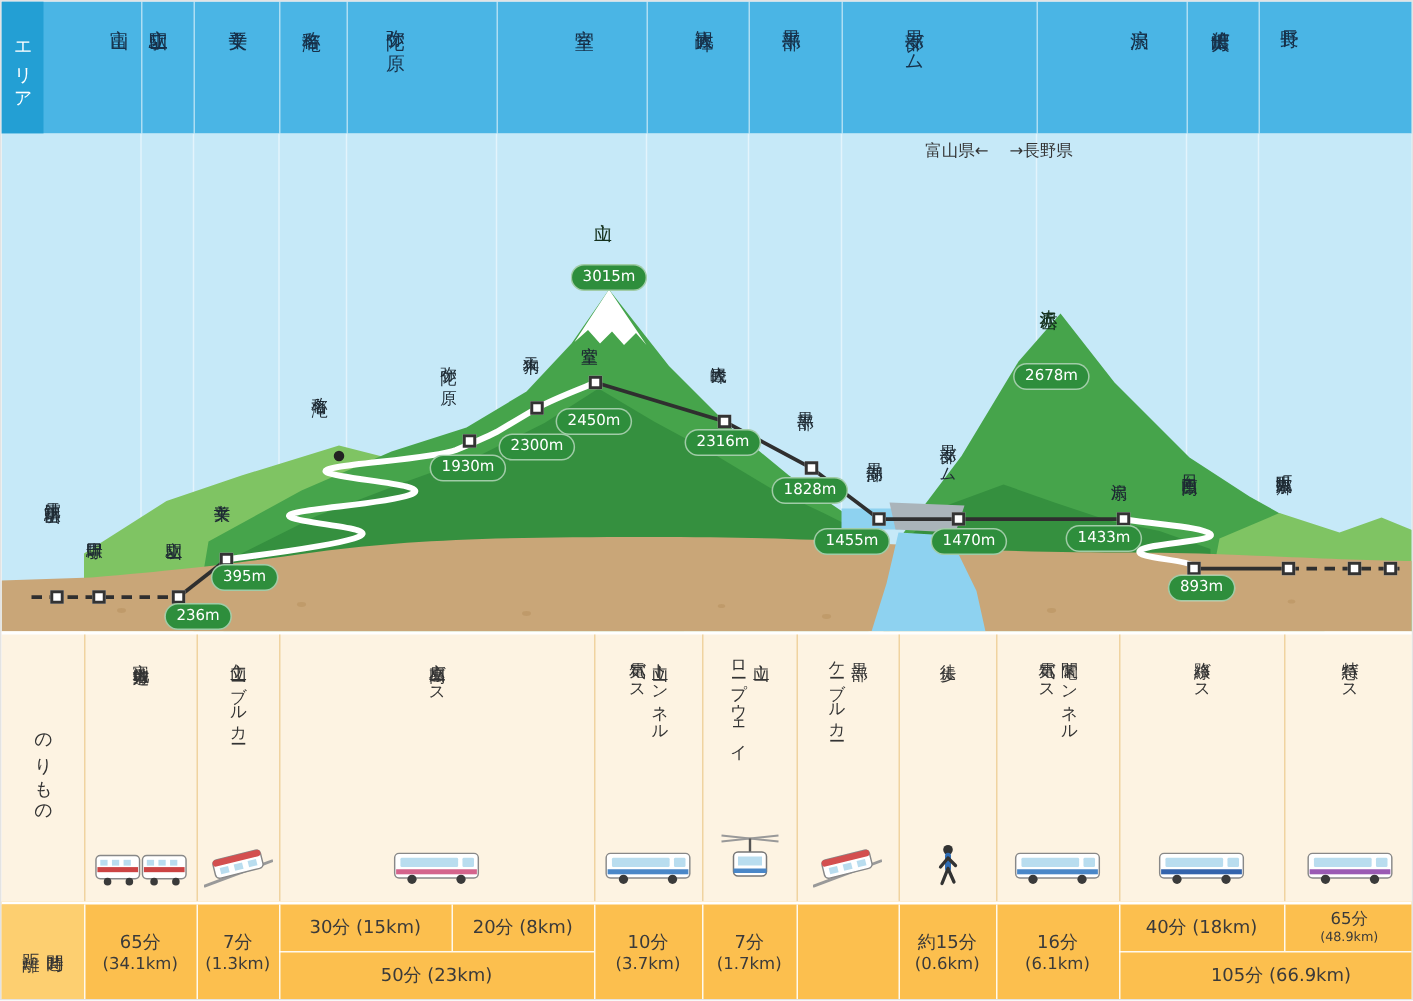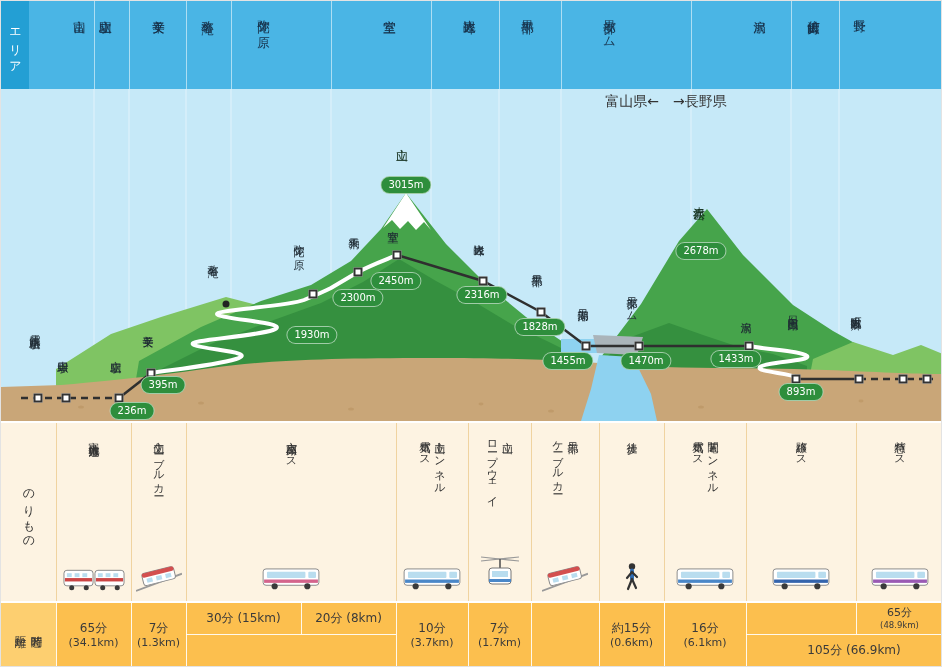--- a/index.html
+++ b/index.html
@@ -10,21 +10,21 @@
   
   .area-header { position:absolute; left:0; top:0; width:942px; height:88px; background:#4ab5e5; }
   .area-corner { position:absolute; left:0; top:0; width:28px; height:88px; background:#239fd4; display:flex; align-items:center; justify-content:center; }
   .area-corner span { writing-mode:vertical-rl; color:#fff; font-size:12px; letter-spacing:2px; }
   .area-label { position:absolute; top:9px; transform:translateX(-50%); writing-mode:vertical-rl; font-size:12.5px; color:#17314a; letter-spacing:1px; }
   .hdiv { position:absolute; top:0; width:1px; height:88px; background:rgba(255,255,255,.55); display:block; }
 
   
   .illustration { position:absolute; left:0; top:88px; width:942px; height:332px; }
   .art { position:absolute; left:0; top:0; display:block; }
-  .pref-label { position:absolute; left:665px; top:4px; transform:translateX(-50%); display:flex; gap:14px; font-size:14px; color:#333; white-space:nowrap; }
+  .pref-label { position:absolute; left:665px; top:4px; transform:translateX(-50%); display:flex; gap:14px; font-size:11px; color:#333; white-space:nowrap; }
   .st-label { position:absolute; transform:translateX(-50%); writing-mode:vertical-rl; font-size:11px; color:#1e2a33; letter-spacing:1px; line-height:14px; white-space:pre-line; }
   .peak-label { font-size:12px; color:#16321f; }
   .marker { position:absolute; width:9px; height:9px; background:#fff; border:2px solid #333; transform:translate(-50%,-50%); }
   .poi-dot { position:absolute; width:7px; height:7px; background:#222; border-radius:50%; transform:translate(-50%,-50%); }
   .elev { position:absolute; transform:translate(-50%,-50%); background:#2e8e3c; color:#fff; font-size:10px; line-height:1; padding:3px 7px; border-radius:9px; white-space:nowrap; border:1px solid rgba(255,255,255,.55); }
 
   
   .transport-row { position:absolute; left:0; top:420px; width:942px; height:180px; background:#fdf3e2; border-top:2px solid #fff; }
   .row-label-transport { position:absolute; left:0; top:0; width:55px; height:178px; display:flex; align-items:center; justify-content:center; }
   .row-label-transport span { writing-mode:vertical-rl; font-size:12px; color:#333; letter-spacing:2px; }
@@ -226,21 +226,21 @@
     <span class="st-label" style="left:477px;top:146px">大観峰</span>
     <span class="st-label" style="left:535px;top:177px">黒部平</span>
     <span class="st-label" style="left:581px;top:211px">黒部湖</span>
     <span class="st-label" style="left:630px;top:199px">黒部ダム</span>
     <span class="st-label" style="left:744px;top:224px">扇沢</span>
     <span class="st-label" style="left:791px;top:218px">日向山高原</span>
     <span class="st-label" style="left:854px;top:218px">大町温泉郷</span>
 
     <span class="elev" style="left:131px;top:322px">236m</span>
     <span class="elev" style="left:162px;top:296px">395m</span>
-    <span class="elev" style="left:311px;top:246px">1930m</span>
+    <span class="elev" style="left:311px;top:223px">1930m</span>
     <span class="elev" style="left:357px;top:209px">2300m</span>
     <span class="elev" style="left:395px;top:192px">2450m</span>
     <span class="elev" style="left:481px;top:206px">2316m</span>
     <span class="elev" style="left:539px;top:238px">1828m</span>
     <span class="elev" style="left:567px;top:272px">1455m</span>
     <span class="elev" style="left:645px;top:272px">1470m</span>
     <span class="elev" style="left:735px;top:270px">1433m</span>
     <span class="elev" style="left:800px;top:303px">893m</span>
   </div>
 
@@ -352,36 +352,42 @@
     <div class="time-cell" style="left:130px;top:0;width:55px;height:65px">
       <span>7分</span>
       <span class="dist">(1.3km)</span>
     </div>
     <div class="time-cell" style="left:185px;top:0;width:115px;height:31px">
       <span>30分 (15km)</span>
     </div>
     <div class="time-cell" style="left:300px;top:0;width:95px;height:31px">
       <span>20分 (8km)</span>
     </div>
+    <div class="time-cell" style="left:185px;top:31px;width:210px;height:34px">
+      <span>50分 (23km)</span>
+    </div>
     <div class="time-cell" style="left:395px;top:0;width:72px;height:65px">
       <span>10分</span>
       <span class="dist">(3.7km)</span>
     </div>
     <div class="time-cell" style="left:467px;top:0;width:63px;height:65px">
       <span>7分</span>
       <span class="dist">(1.7km)</span>
     </div>
     <div class="time-cell" style="left:598px;top:0;width:65px;height:65px">
       <span>約15分</span>
       <span class="dist">(0.6km)</span>
     </div>
     <div class="time-cell" style="left:663px;top:0;width:82px;height:65px">
       <span>16分</span>
       <span class="dist">(6.1km)</span>
     </div>
+    <div class="time-cell" style="left:745px;top:0;width:110px;height:31px">
+      <span>40分 (18km)</span>
+    </div>
     <div class="time-cell small" style="left:855px;top:0;width:87px;height:31px">
       <span>65分</span>
       <span class="dist">(48.9km)</span>
     </div>
     <div class="time-cell" style="left:745px;top:31px;width:216px;height:34px">
       <span>105分 (66.9km)</span>
     </div>
   </div>
 
 </div>

